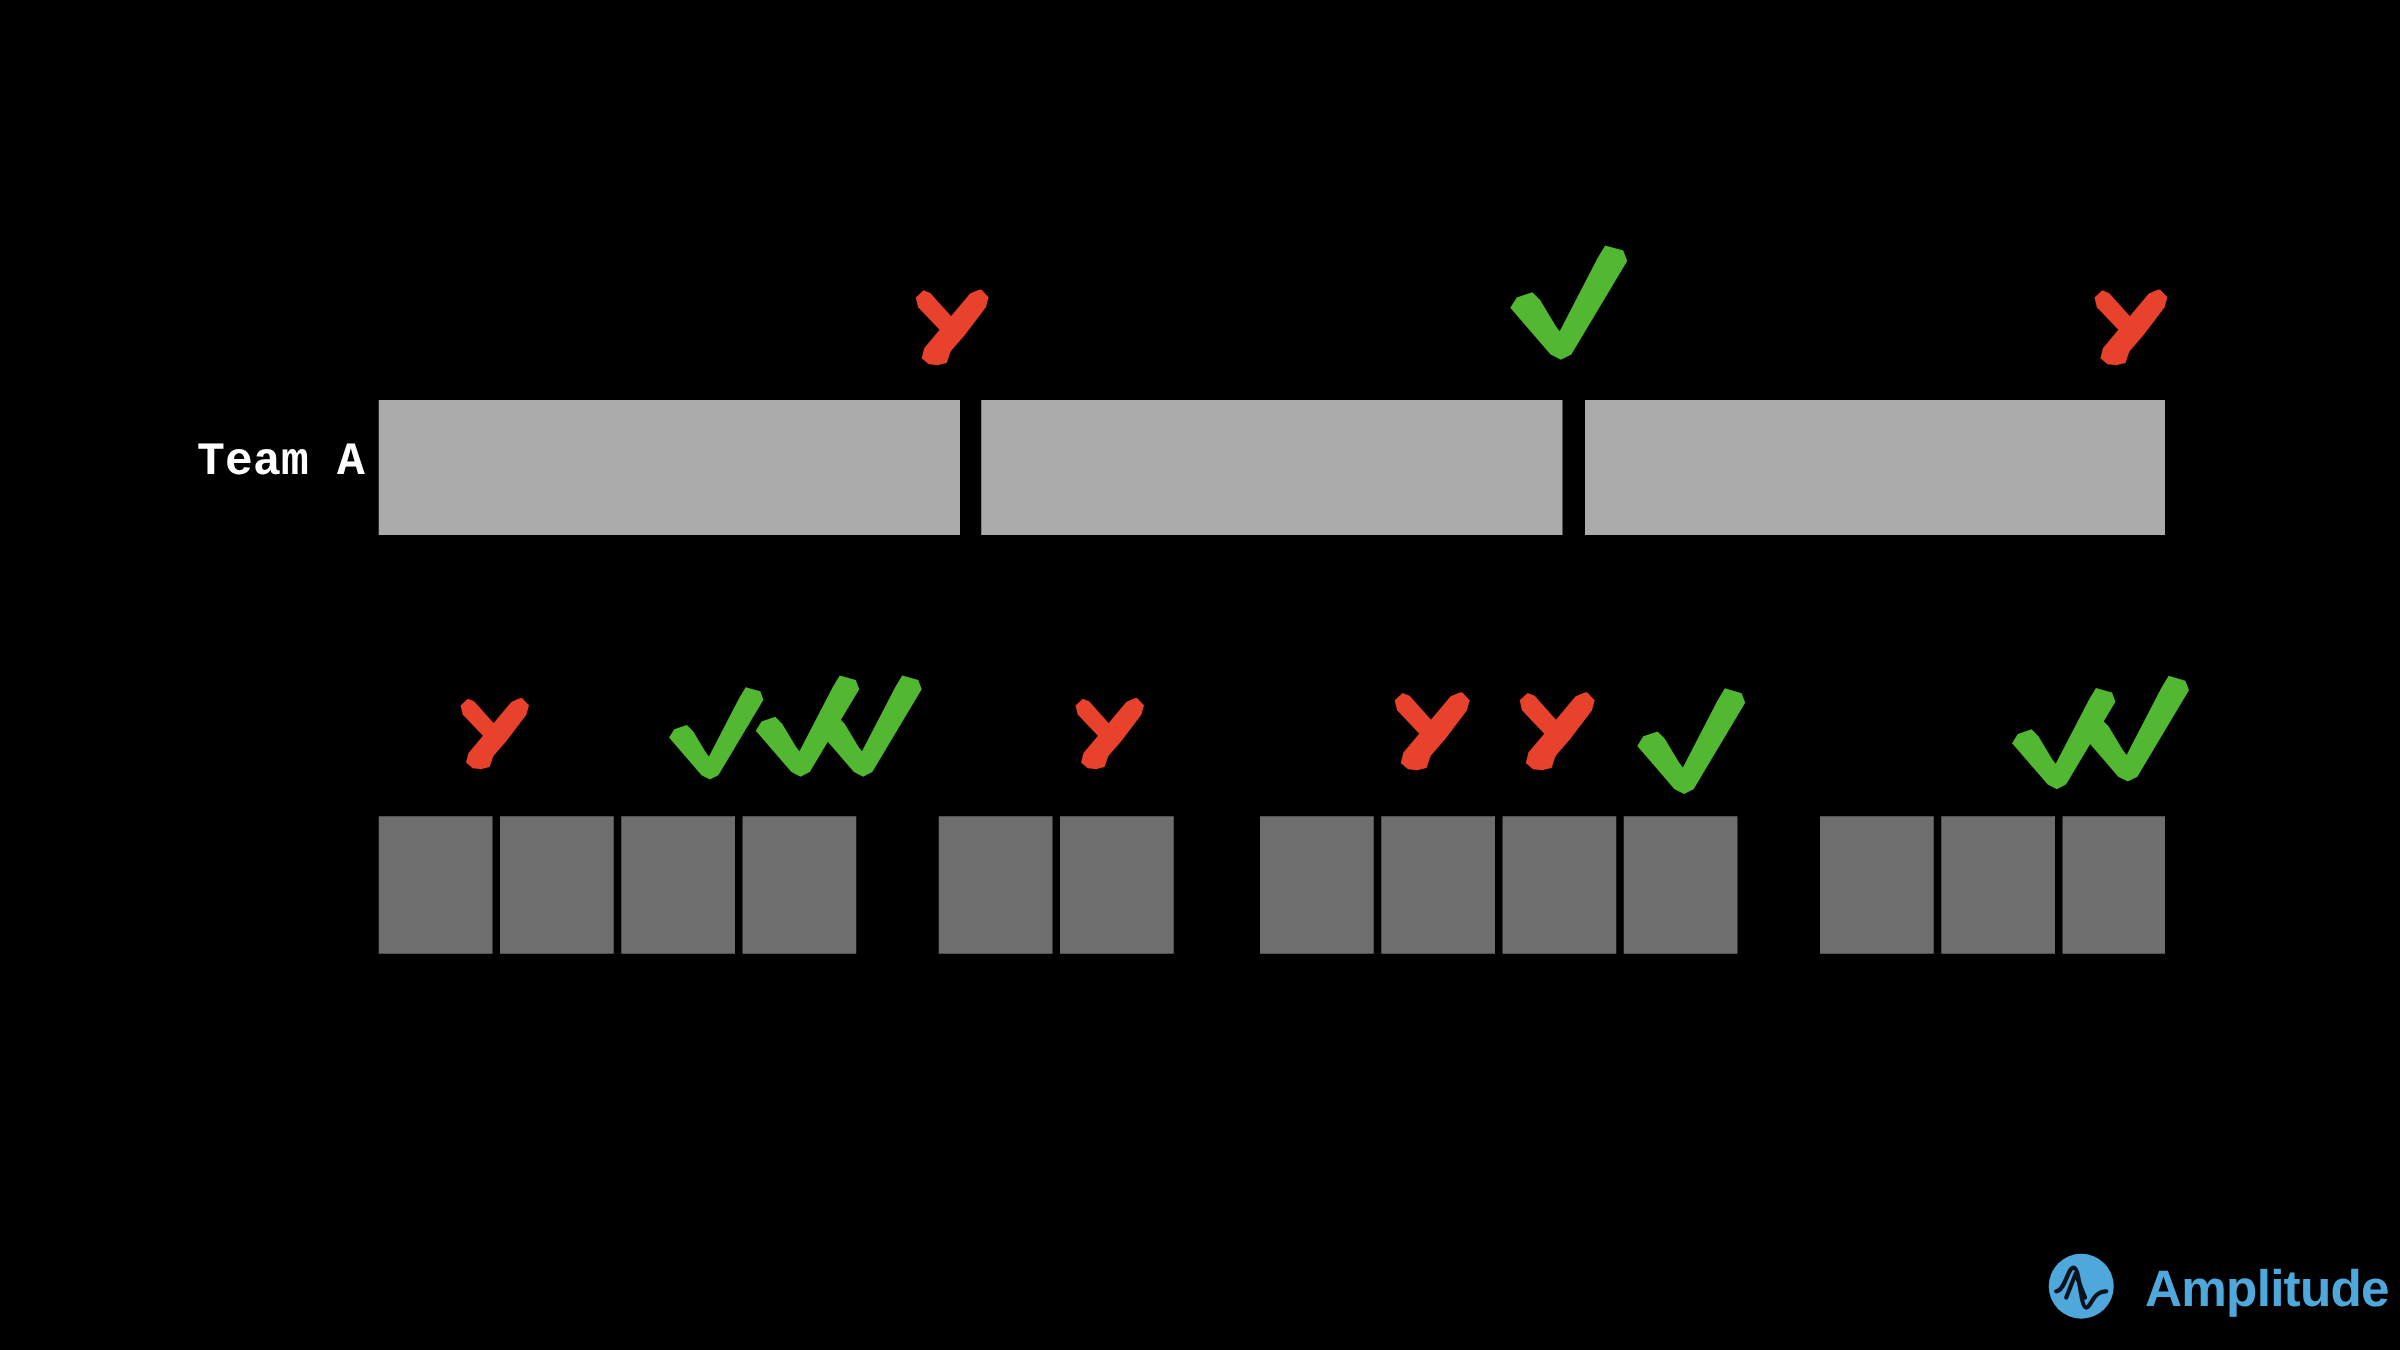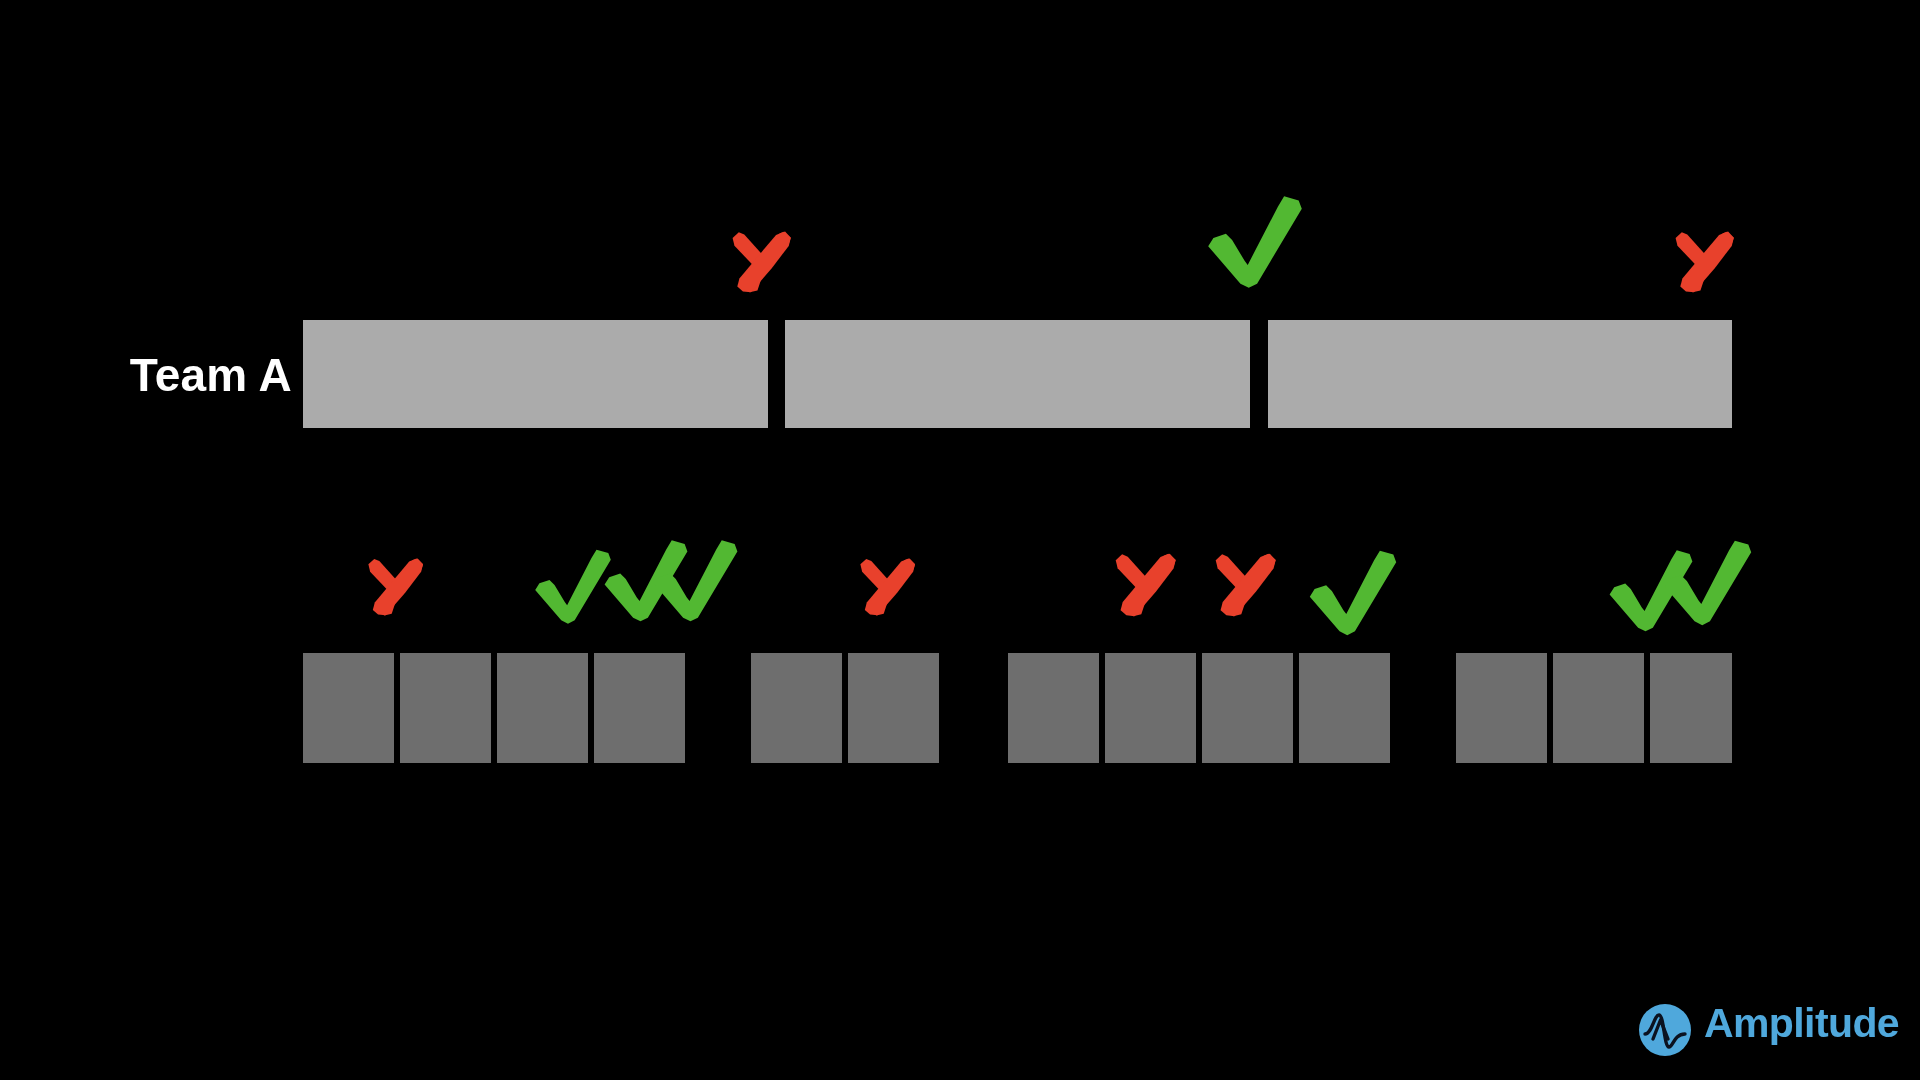--- a/index.html
+++ b/index.html
@@ -21,23 +21,23 @@
     inset: 0;
     width: 1920px;
     height: 1080px;
     background: #000000;
   }
 
   
   .row-label {
     position: absolute;
     color: #FFFFFF;
-    font-family: Liberation Sans, sans-serif;
+    font-family: Liberation Mono, monospace;
     font-weight: bold;
-    font-size: 46px;
+    font-size: 37px;
     letter-spacing: 0.2px;
     white-space: nowrap;
     text-align: right;
     line-height: 1;
   }
   #label-team-a { left: 0px; top: 352px; width: 292px; }
   #label-team-b { left: 0px; top: 685px; width: 292px; }
 
   
   .bar {
@@ -56,21 +56,22 @@
   }
   .mark svg { display: block; overflow: visible; }
 
   
   #amplitude-logo {
     position: absolute;
     left: 1638px;
     top: 1003px;
     height: 56px;
     display: flex;
-    gap: 12px;
+    align-items: center;
+    gap: 24px;
   }
   #amplitude-logo .logo-wordmark {
     color: #4FA8DC;
     font-family: "Liberation Sans", sans-serif;
     font-weight: bold;
     font-size: 41px;
     letter-spacing: -0.6px;
     line-height: 1;
   }
 </style>

